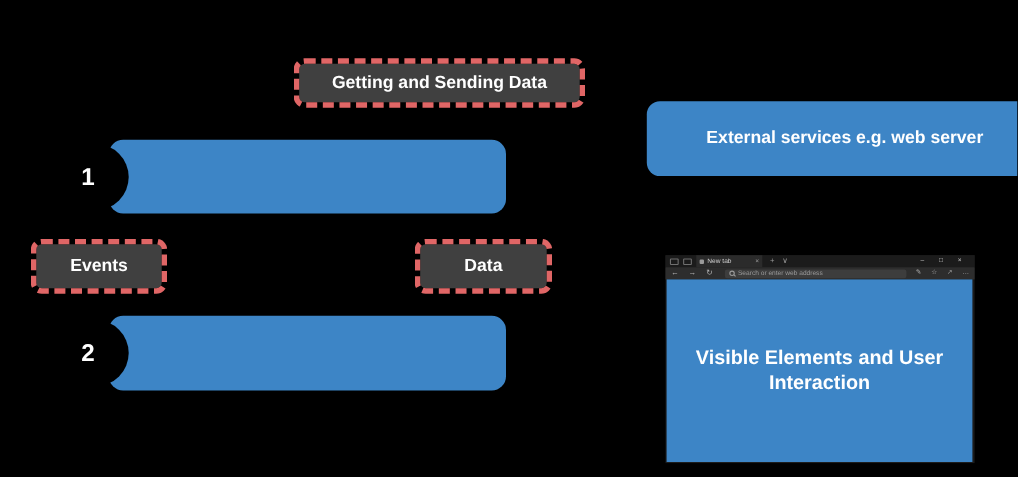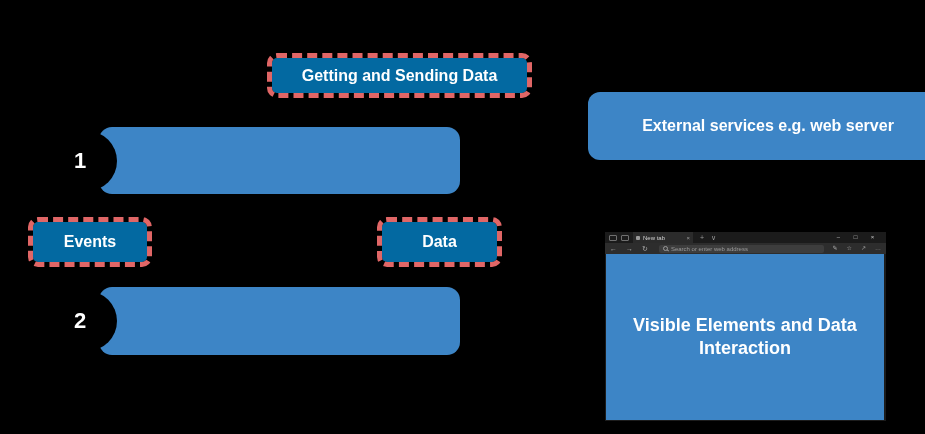--- a/index.html
+++ b/index.html
@@ -1,21 +1,21 @@
 <!DOCTYPE html>
 <html><head>
 <meta charset="utf-8">
 <style>
   html,body{margin:0;padding:0;background:#000;}
   #canvas{position:relative;width:925px;height:434px;background:#000;overflow:hidden;
           font-family:"Liberation Sans", sans-serif;}
 
   
   .dashed-box{position:absolute;box-sizing:border-box;
-    background:#0369a1;background-clip:padding-box;
+    background:#404040;background-clip:padding-box;
     border:5px dashed #e06666;border-radius:10px;
     display:flex;align-items:center;justify-content:center;
     color:#fff;font-weight:bold;font-size:16px;text-align:right;}
 
   
   .blue-box{position:absolute;background:#3d85c6;border-radius:13px;
     display:flex;align-items:center;justify-content:center;
     color:#fff;font-weight:bold;font-size:16px;margin-left:32px;}
 
   
@@ -121,17 +121,17 @@
       </div>
       <div class="bar-icons">
         <span>✎</span>
         <span>☆</span>
         <span>↗</span>
         <span>…</span>
       </div>
     </div>
 
     <div class="browser-content">
-      <div class="content-text">Visible Elements and Data Interaction</div>
+      <div class="content-text">Visible Elements and User Interaction</div>
     </div>
   </div>
 
 </div>
 
 </body></html>

